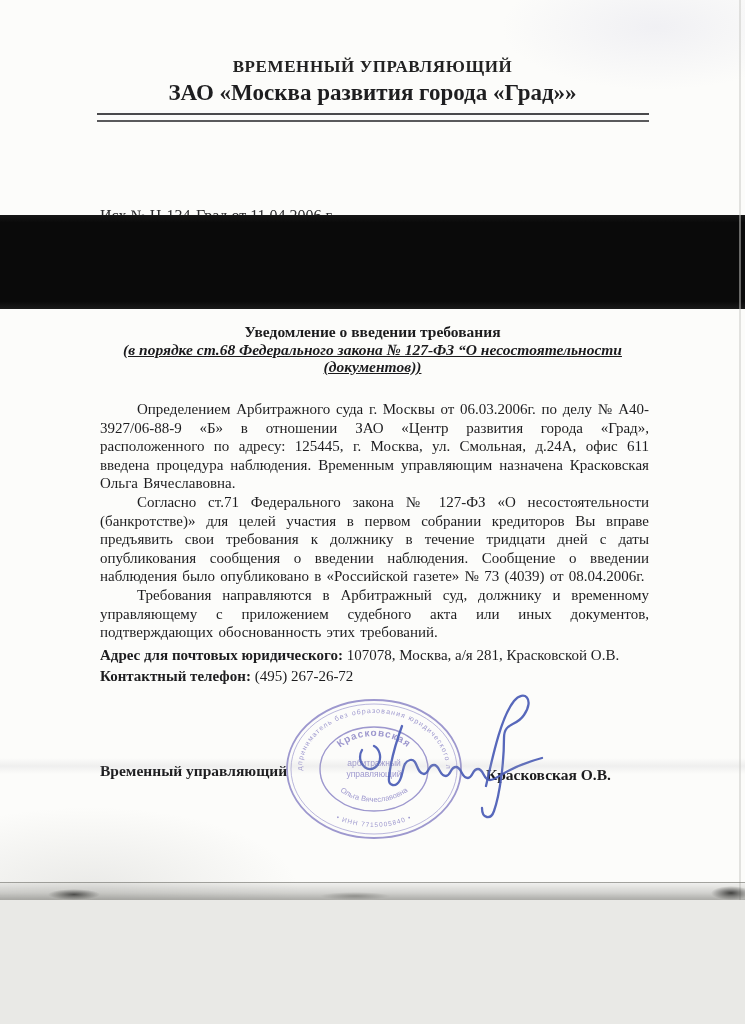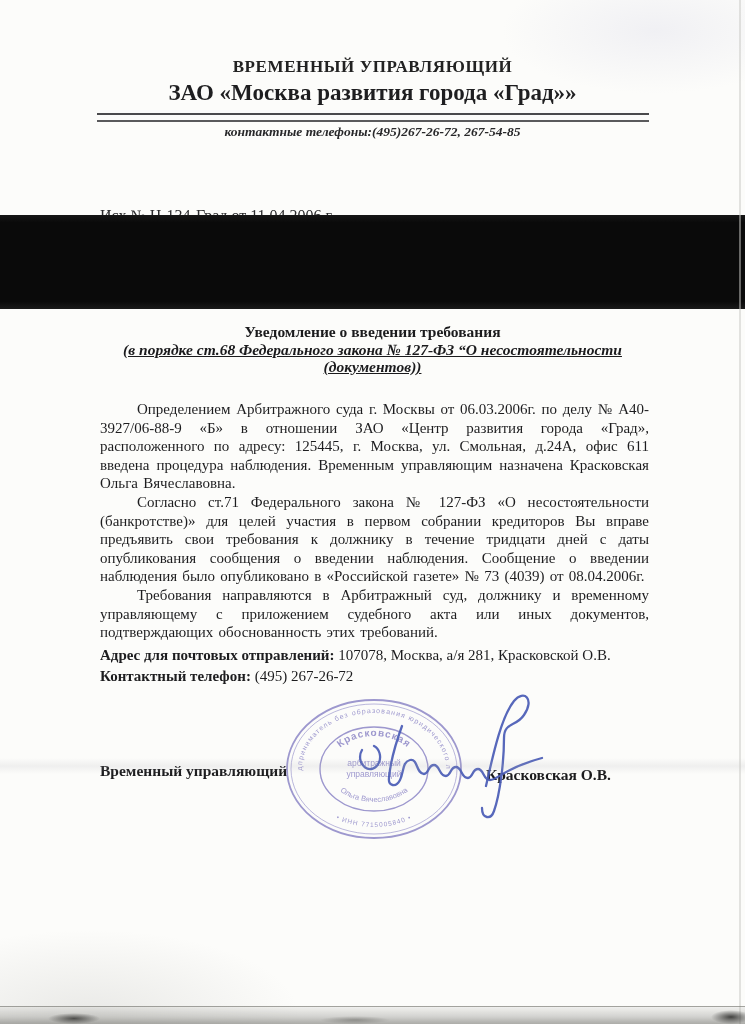--- a/index.html
+++ b/index.html
@@ -3,21 +3,21 @@
 <meta charset="utf-8">
 <style>
   html,body{margin:0;padding:0;}
   body{
     width:745px;height:1024px;
     background:#e9e9e6;
     font-family:"Liberation Serif","DejaVu Serif",serif;
     color:#1c1c1e;
   }
   .page{
-    position:relative;width:745px;height:1024px;overflow:hidden;
+    position:relative;width:745px;height:900px;overflow:hidden;
     background:
       radial-gradient(220px 90px at 88% 3%, rgba(205,205,225,.25), rgba(205,205,225,0) 70%),
       radial-gradient(300px 120px at 12% 99%, rgba(150,150,145,.18), rgba(150,150,145,0) 70%),
       #fcfcfa;
   }
   
   .letterhead{position:absolute;top:57px;left:0;right:0;text-align:center;}
   .lh-line1{font-size:17px;font-weight:bold;letter-spacing:.6px;margin:0;color:#222;}
   .lh-line2{font-size:23px;font-weight:bold;margin:3px 0 0;color:#1e1e20;}
   .lh-rule{width:552px;height:5px;margin:7px auto 0;
@@ -62,41 +62,40 @@
 </style>
 </head>
 <body>
 
 <div class="page">
 
   <div class="letterhead">
     <p class="lh-line1">ВРЕМЕННЫЙ УПРАВЛЯЮЩИЙ</p>
     <p class="lh-line2">ЗАО «Москва развития города «Град»»</p>
     <div class="lh-rule"></div>
-    <p class="lh-phones">контактные телефоны:(495)267-26-72, 267-54-85</p>
   </div>
 
   <p class="ref-line">Исх.№ Н-134-Град от 11.04.2006 г.</p>
 
   <div class="redaction-bar"></div>
 
   <div class="doc-title">
     <p class="t1">Уведомление о введении требования</p>
     <p class="t2">(в порядке ст.68 Федерального закона № 127-ФЗ “О несостоятельности</p>
     <p class="t3">(документов))</p>
   </div>
 
   <div class="body-text">
     <p>Определением Арбитражного суда г. Москвы от 06.03.2006г. по делу № А40-3927/06-88-9 «Б» в отношении ЗАО «Центр развития города «Град», расположенного по адресу: 125445, г. Москва, ул. Смольная, д.24А, офис 611 введена процедура наблюдения. Временным управляющим назначена Красковская Ольга Вячеславовна.</p>
     <p>Согласно ст.71 Федерального закона № 127-ФЗ «О несостоятельности (банкротстве)» для целей участия в первом собрании кредиторов Вы вправе предъявить свои требования к должнику в течение тридцати дней с даты опубликования сообщения о введении наблюдения. Сообщение о введении наблюдения было опубликовано в «Российской газете» № 73 (4039) от 08.04.2006г.</p>
     <p>Требования направляются в Арбитражный суд, должнику и временному управляющему с приложением судебного акта или иных документов, подтверждающих обоснованность этих требований.</p>
   </div>
 
   <div class="contact">
-    <p><span class="lbl">Адрес для почтовых отправлений:</span><span> 107078, Москва, а/я 281, Красковской О.В.</span></p>
+    <p><span class="lbl">Адрес для почтовых юридического:</span><span> 107078, Москва, а/я 281, Красковской О.В.</span></p>
     <p><span class="lbl">Контактный телефон:</span><span> (495) 267-26-72</span></p>
   </div>
 
   <p class="sign-role">Временный управляющий</p>
   <p class="sign-name">Красковская О.В.</p>
 
   <svg class="stamp-svg" viewBox="0 0 190 150">
     <g fill="none" stroke="#837cc2">
       <ellipse cx="95" cy="76" rx="87" ry="69" stroke-width="1.8"></ellipse>
       <ellipse cx="95" cy="76" rx="83" ry="65" stroke-width="0.7"></ellipse>

